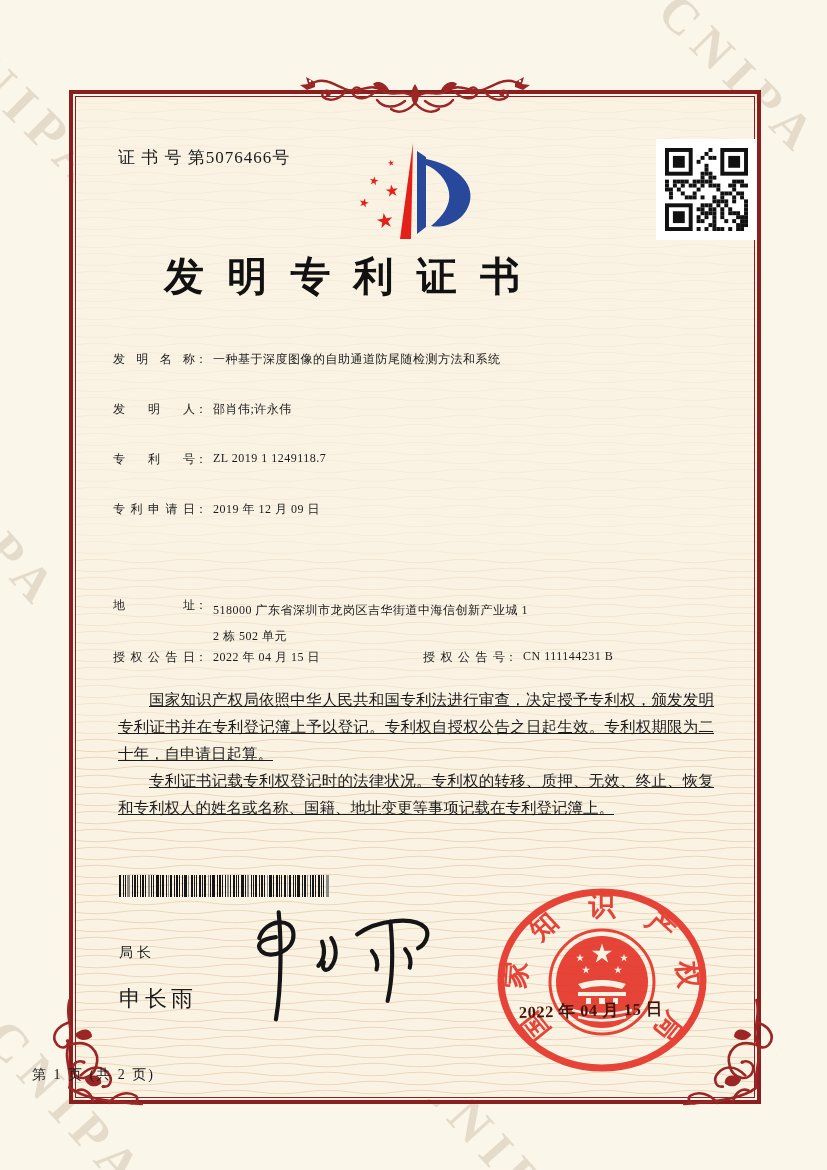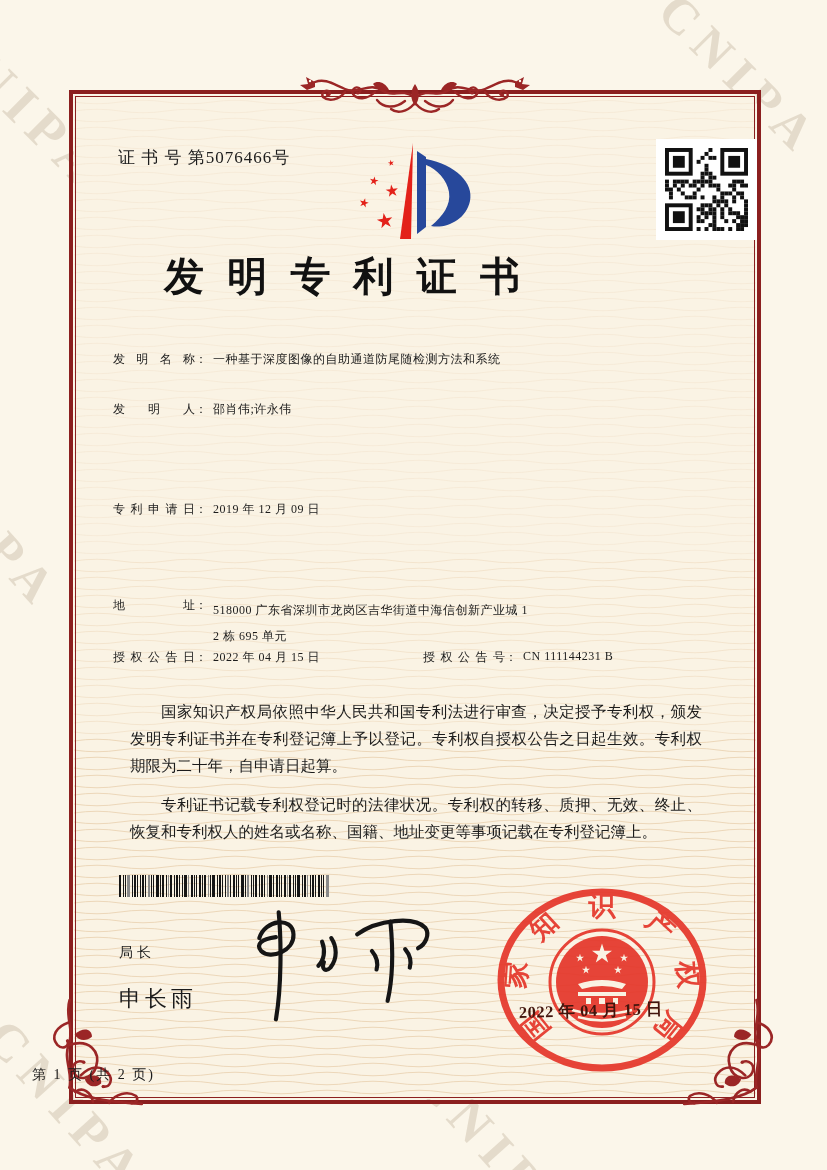--- a/index.html
+++ b/index.html
@@ -40,21 +40,21 @@
     vertical-align:top;
   }
   .fcolon{ display:inline-block; vertical-align:top; }
   .fval{ display:inline-block; vertical-align:top; margin-left:6px; letter-spacing:0.5px;}
   .addr-val{ width:440px; line-height:26px;}
   .grant2{ position:absolute; left:310px; top:0; white-space:nowrap;}
   .paras{
     position:absolute; left:118px; top:686px; width:596px;
     font-size:15.5px; line-height:27px; text-align:justify;
   }
-  .paras p{ margin:12px; text-indent:2em; }
+  .paras p{ margin:0; text-indent:2em;text-decoration:underline; }
   .barcode{ position:absolute; left:119px; top:875px; }
   .director-label{ position:absolute; left:119px; top:944px; font-size:14px; letter-spacing:4px;}
   .director-name{ position:absolute; left:119px; top:984px; font-size:22px; letter-spacing:4px;text-align:center;}
   .signature{ position:absolute; left:230px; top:903px; }
   .seal{ position:absolute; left:494px; top:884px; }
   .page-info{ position:absolute; left:0; top:1066px; width:800px; text-align:left; font-size:14px; letter-spacing:2px;margin-left:32px;}
   .footer-note{
     position:absolute; left:316px; top:1104px; width:192px; height:38px;
     background:#ffffff; text-align:center; line-height:38px;
     font-size:14.5px; letter-spacing:2px;
@@ -396,25 +396,28 @@
   </div>
 
   <div class="doc-title">发明专利证书</div>
 
   <div class="frow" style="top:351px">
     <span class="flab">发明名称</span><span class="fcolon">：</span><span class="fval">一种基于深度图像的自助通道防尾随检测方法和系统</span>
   </div>
   <div class="frow" style="top:401px">
     <span class="flab">发明人</span><span class="fcolon">：</span><span class="fval">邵肖伟;许永伟</span>
   </div>
+  <div class="frow" style="top:451px">
+    <span class="flab">专利号</span><span class="fcolon">：</span><span class="fval">ZL 2019 1 1249118.7</span>
+  </div>
   <div class="frow" style="top:501px">
     <span class="flab">专利申请日</span><span class="fcolon">：</span><span class="fval">2019 年 12 月 09 日</span>
   </div>
   <div class="frow" style="top:597px">
-    <span class="flab">地址</span><span class="fcolon">：</span><span class="fval addr-val"><span style="display:block">518000 广东省深圳市龙岗区吉华街道中海信创新产业城 1</span><span style="display:block">2 栋 695 单元</span></span>
+    <span class="flab">地址</span><span class="fcolon">：</span><span class="fval addr-val"><span style="display:block">518000 广东省深圳市龙岗区吉华街道中海信创新产业城 1</span><span style="display:block">2 栋 502 单元</span></span>
   </div>
   <div class="frow" style="top:649px">
     <span class="flab">授权公告日</span><span class="fcolon">：</span><span class="fval">2022 年 04 月 15 日</span>
     <span class="grant2">
       <span class="flab">授权公告号</span><span class="fcolon">：</span><span class="fval">CN 111144231 B</span>
     </span>
   </div>
 
   <div class="paras">
     <p>国家知识产权局依照中华人民共和国专利法进行审查，决定授予专利权，颁发发明专利证书并在专利登记簿上予以登记。专利权自授权公告之日起生效。专利权期限为二十年，自申请日起算。</p>

